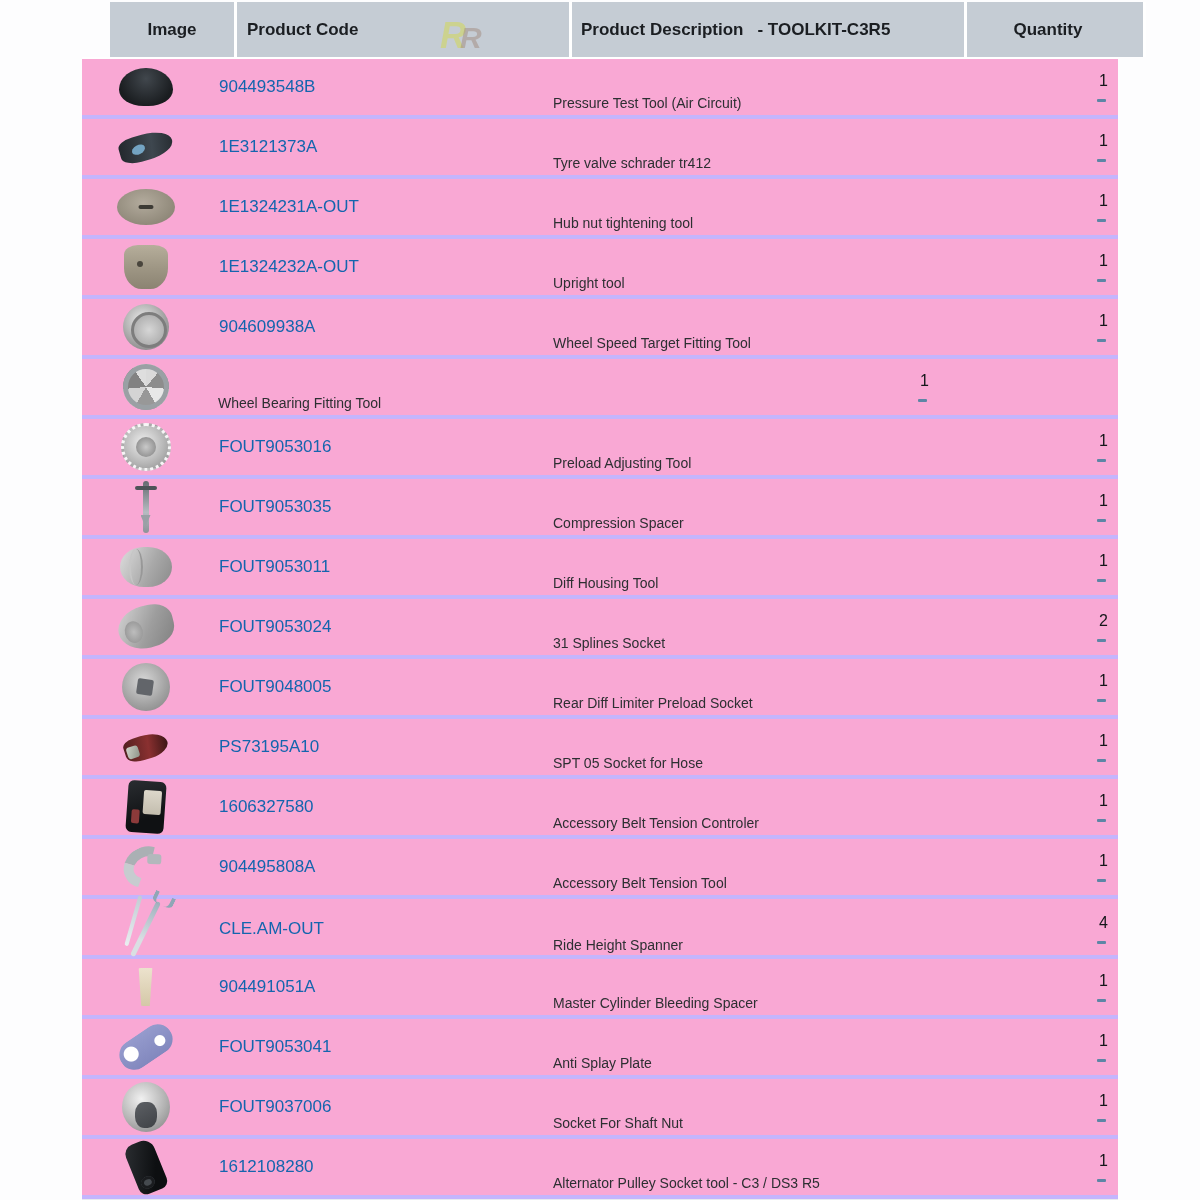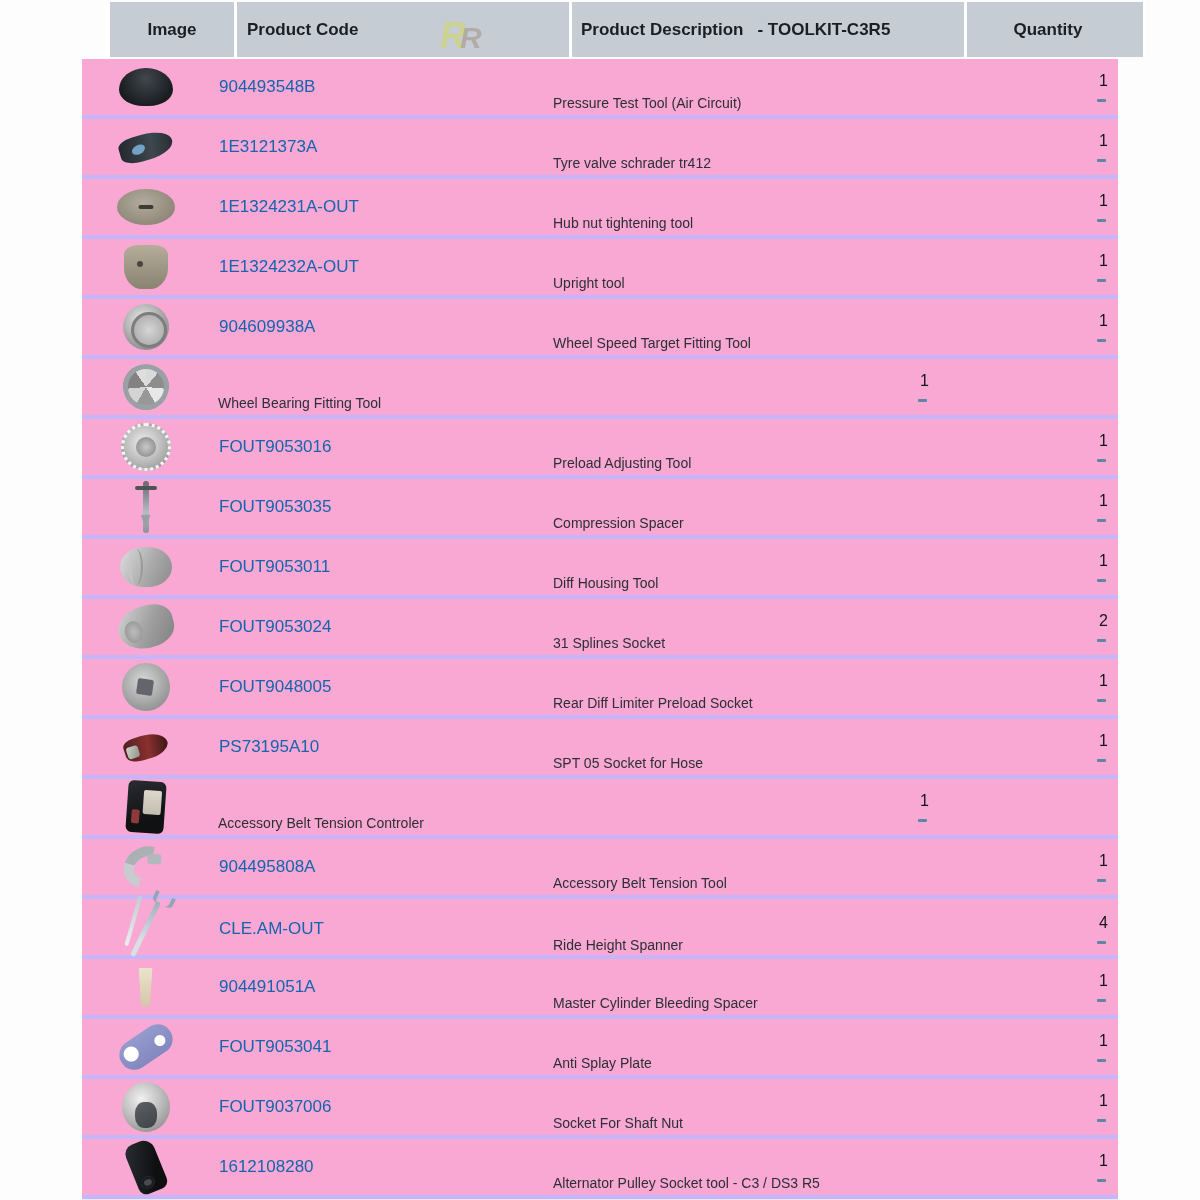--- a/index.html
+++ b/index.html
@@ -371,20 +371,23 @@
     <div class="cell cell-qty">
       <span class="qty-value">1</span>
       <span class="qty-dash"></span>
     </div>
   </div>
 
   <div class="row">
     <div class="cell cell-image">
       <div class="img img-black-case"></div>
     </div>
+    <div class="cell cell-code">
+      <a class="code-link">1606327580</a>
+    </div>
     <div class="cell cell-desc">
       <span class="desc-text">Accessory Belt Tension Controler</span>
     </div>
     <div class="cell cell-qty">
       <span class="qty-value">1</span>
       <span class="qty-dash"></span>
     </div>
   </div>
 
   <div class="row">

